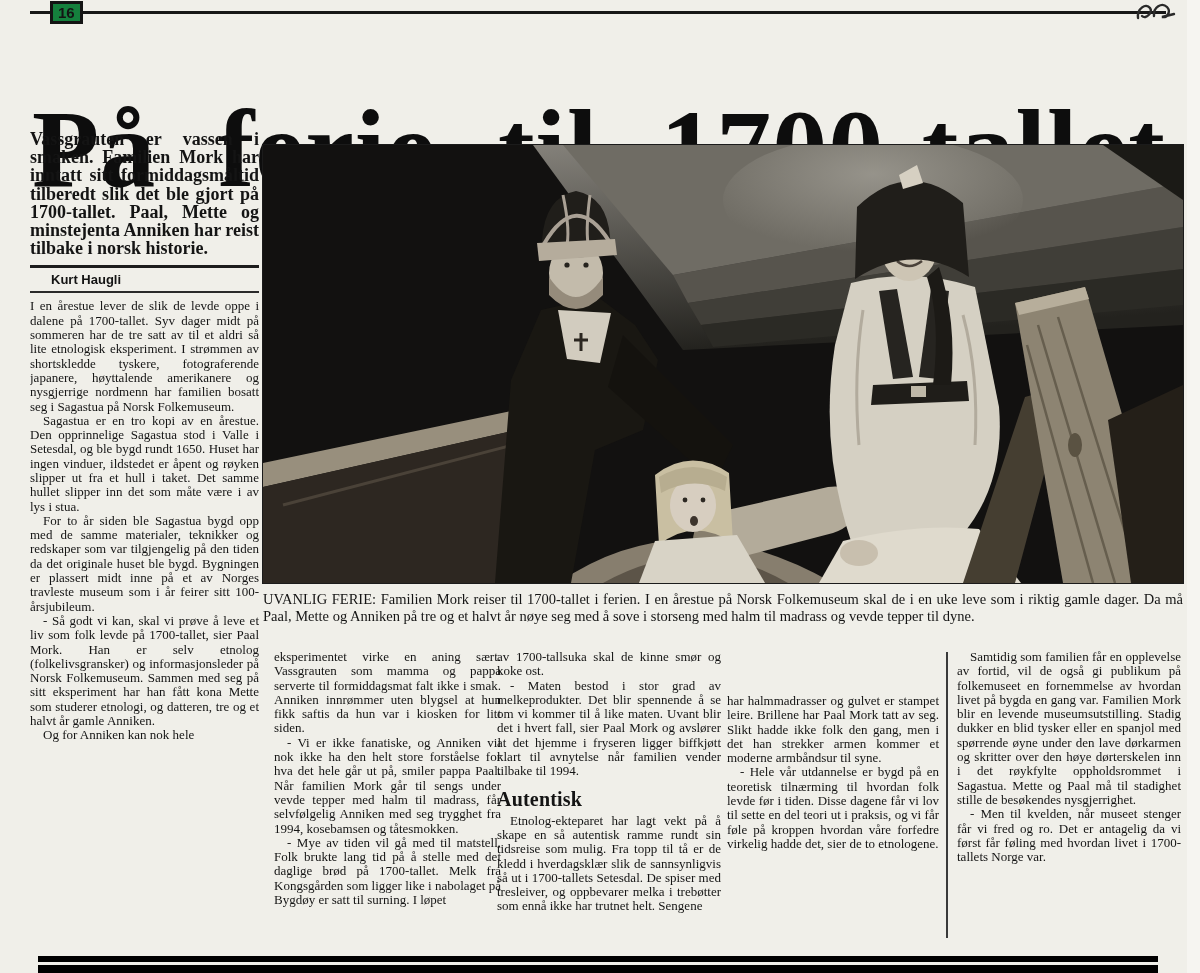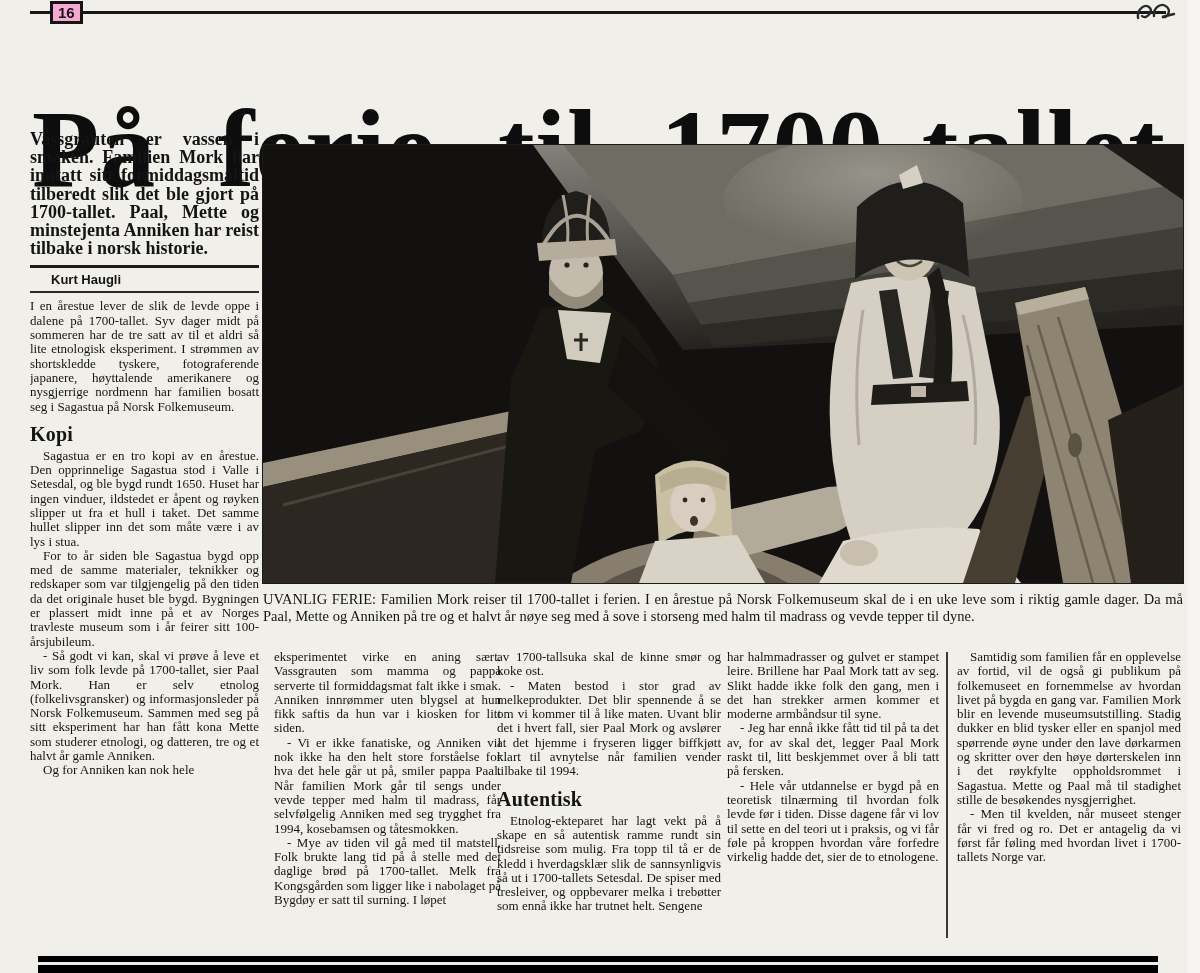--- a/index.html
+++ b/index.html
@@ -5,21 +5,21 @@
   html,body{margin:0;padding:0;}
   body{
     width:1200px;height:973px;position:relative;overflow:hidden;
     background:#f0efe9;color:#141414;
     font-family:"Liberation Serif", serif;
   }
   .abs{position:absolute;}
   
   .top-rule{left:30px;top:11px;width:1136px;height:3px;background:#171717;}
   .page-num{
-    left:50px;top:1px;border:3px solid #141414;background:#f9a8d4;
+    left:50px;top:1px;border:3px solid #141414;background:#15803d;
     font-family:"Liberation Sans",sans-serif;font-weight:bold;font-size:15px;
     line-height:17px;padding:0 5px;
   }
   .corner-logo{right:22px;top:0;}
   
   .headline{
     left:32px;top:20px;width:1134px;
     font-size:110px;font-weight:bold;letter-spacing:1px;line-height:1.0;
     text-align:justify;text-align-last:justify;white-space:nowrap;
     color:#0d0d0d;
@@ -40,21 +40,21 @@
   
   .photo{left:263px;top:145px;width:920px;height:438px;outline:1px solid #1b1b1b;background:#121110;}
   .caption{
     left:263px;top:591px;width:920px;
     font-size:14.5px;line-height:17px;font-weight:normal;text-align:justify;
   }
   
   .col{top:650px;max-height:302px;overflow:hidden;}
   .col2{left:265px;width:227px;margin-left:9px;}
   .col3{left:497px;width:224px;}
-  .col4{left:727px;width:212px;}
+  .col4{left:727px;width:212px;margin-top:44px;}
   .col5{left:957px;width:224px;}
   .col-divider{left:946px;top:652px;width:2px;height:286px;background:#3a3a3a;}
   
   .bottom-bar{
     left:38px;top:956px;width:1120px;height:17px;
     background:linear-gradient(#000 0 6px,#f0efe9 6px 9px,#000 9px 100%);
   }
   .right-edge{right:0;top:0;width:13px;height:973px;background:#f6f5f1;}
 </style>
 </head>
@@ -70,21 +70,20 @@
 
 <h1 class="abs headline">På ferie til 1700-tallet</h1>
 
 <div class="abs left-col">
   <div class="lead">Vassgrauten er vassen i smaken. Familien Mork har inntatt sitt formiddagsmåltid tilberedt slik det ble gjort på 1700-tallet. Paal, Mette og minstejenta Anniken har reist tilbake i norsk historie.</div>
   <div class="rule-thick"></div>
   <div class="byline">Kurt Haugli</div>
   <div class="rule-thin"></div>
   <div class="bodytxt">
     <p class="flush">I en årestue lever de slik de levde oppe i dalene på 1700-tallet. Syv dager midt på sommeren har de tre satt av til et aldri så lite etnologisk eksperiment. I strømmen av shortskledde tyskere, fotograferende japanere, høyttalende amerikanere og nysgjerrige nordmenn har familien bosatt seg i Sagastua på Norsk Folkemuseum.</p>
-    <h3 class="subhead">Kopi</h3>
     <p>Sagastua er en tro kopi av en årestue. Den opprinnelige Sagastua stod i Valle i Setesdal, og ble bygd rundt 1650. Huset har ingen vinduer, ildstedet er åpent og røyken slipper ut fra et hull i taket. Det samme hullet slipper inn det som måte være i av lys i stua.</p>
     <p>For to år siden ble Sagastua bygd opp med de samme materialer, teknikker og redskaper som var tilgjengelig på den tiden da det originale huset ble bygd. Bygningen er plassert midt inne på et av Norges travleste museum som i år feirer sitt 100-årsjubileum.</p>
     <p>- Så godt vi kan, skal vi prøve å leve et liv som folk levde på 1700-tallet, sier Paal Mork. Han er selv etnolog (folkelivsgransker) og informasjonsleder på Norsk Folkemuseum. Sammen med seg på sitt eksperiment har han fått kona Mette som studerer etnologi, og datteren, tre og et halvt år gamle Anniken.</p>
     <p>Og for Anniken kan nok hele</p>
   </div>
 </div>
 
 <div class="abs photo">
   <svg width="920" height="438" viewBox="0 0 920 438">
     <defs>
@@ -189,21 +188,20 @@
 
 <div class="abs col col3 bodytxt">
   <p class="flush">av 1700-tallsuka skal de kinne smør og koke ost.</p>
   <p>- Maten bestod i stor grad av melkeprodukter. Det blir spennende å se om vi kommer til å like maten. Uvant blir det i hvert fall, sier Paal Mork og avslører at det hjemme i fryseren ligger biffkjøtt klart til avnytelse når familien vender tilbake til 1994.</p>
   <h3 class="subhead">Autentisk</h3>
   <p>Etnolog-ekteparet har lagt vekt på å skape en så autentisk ramme rundt sin tidsreise som mulig. Fra topp til tå er de kledd i hverdagsklær slik de sannsynligvis så ut i 1700-tallets Setesdal. De spiser med tresleiver, og oppbevarer melka i trebøtter som ennå ikke har trutnet helt. Sengene</p>
 </div>
 
 <div class="abs col col4 bodytxt">
   <p class="flush">har halmmadrasser og gulvet er stampet leire. Brillene har Paal Mork tatt av seg. Slikt hadde ikke folk den gang, men i det han strekker armen kommer et moderne armbåndsur til syne.</p>
-  <p>- Jeg har ennå ikke fått tid til på ta det av, for av skal det, legger Paal Mork raskt til, litt beskjemmet over å bli tatt på fersken.</p>
   <p>- Hele vår utdannelse er bygd på en teoretisk tilnærming til hvordan folk levde før i tiden. Disse dagene får vi lov til sette en del teori ut i praksis, og vi får føle på kroppen hvordan våre forfedre virkelig hadde det, sier de to etnologene.</p>
 </div>
 
 <div class="abs col-divider"></div>
 
 <div class="abs col col5 bodytxt">
   <p>Samtidig som familien får en opplevelse av fortid, vil de også gi publikum på folkemuseet en fornemmelse av hvordan livet på bygda en gang var. Familien Mork blir en levende museumsutstilling. Stadig dukker en blid tysker eller en spanjol med spørrende øyne under den lave dørkarmen og skritter over den høye dørterskelen inn i det røykfylte oppholdsrommet i Sagastua. Mette og Paal må til stadighet stille de besøkendes nysgjerrighet.</p>
   <p>- Men til kvelden, når museet stenger får vi fred og ro. Det er antagelig da vi først får føling med hvordan livet i 1700-tallets Norge var.</p>
 </div>
 

